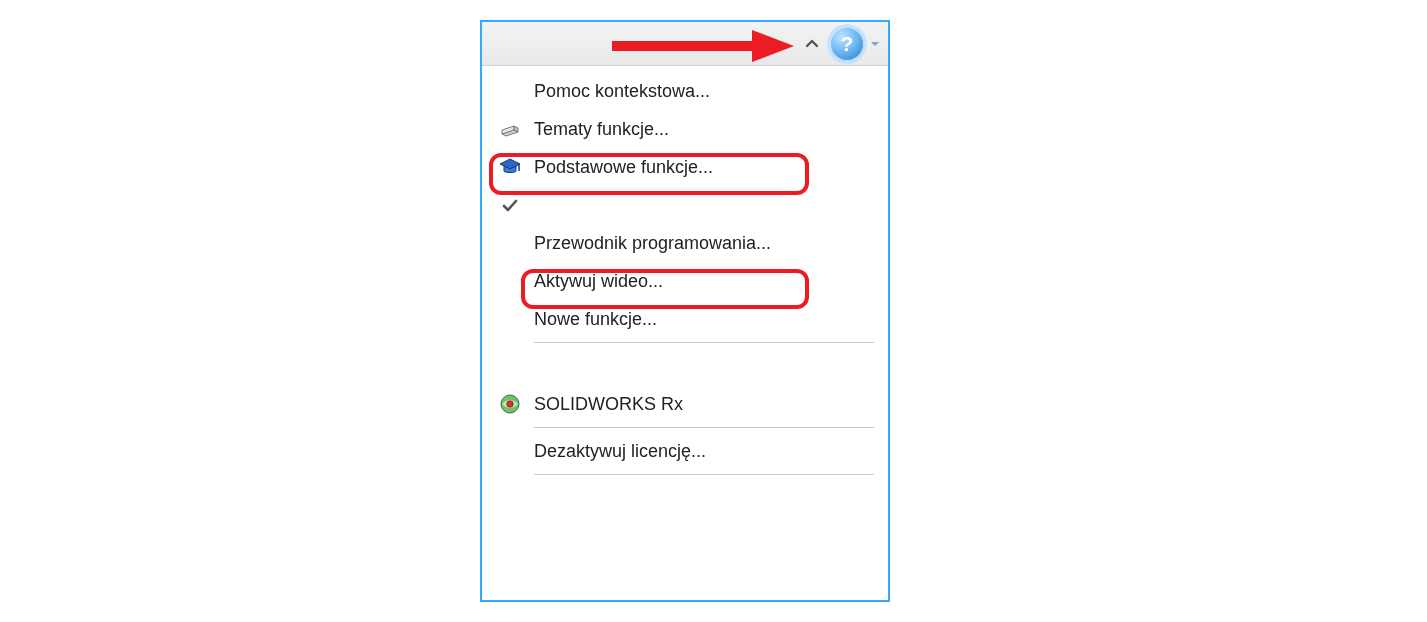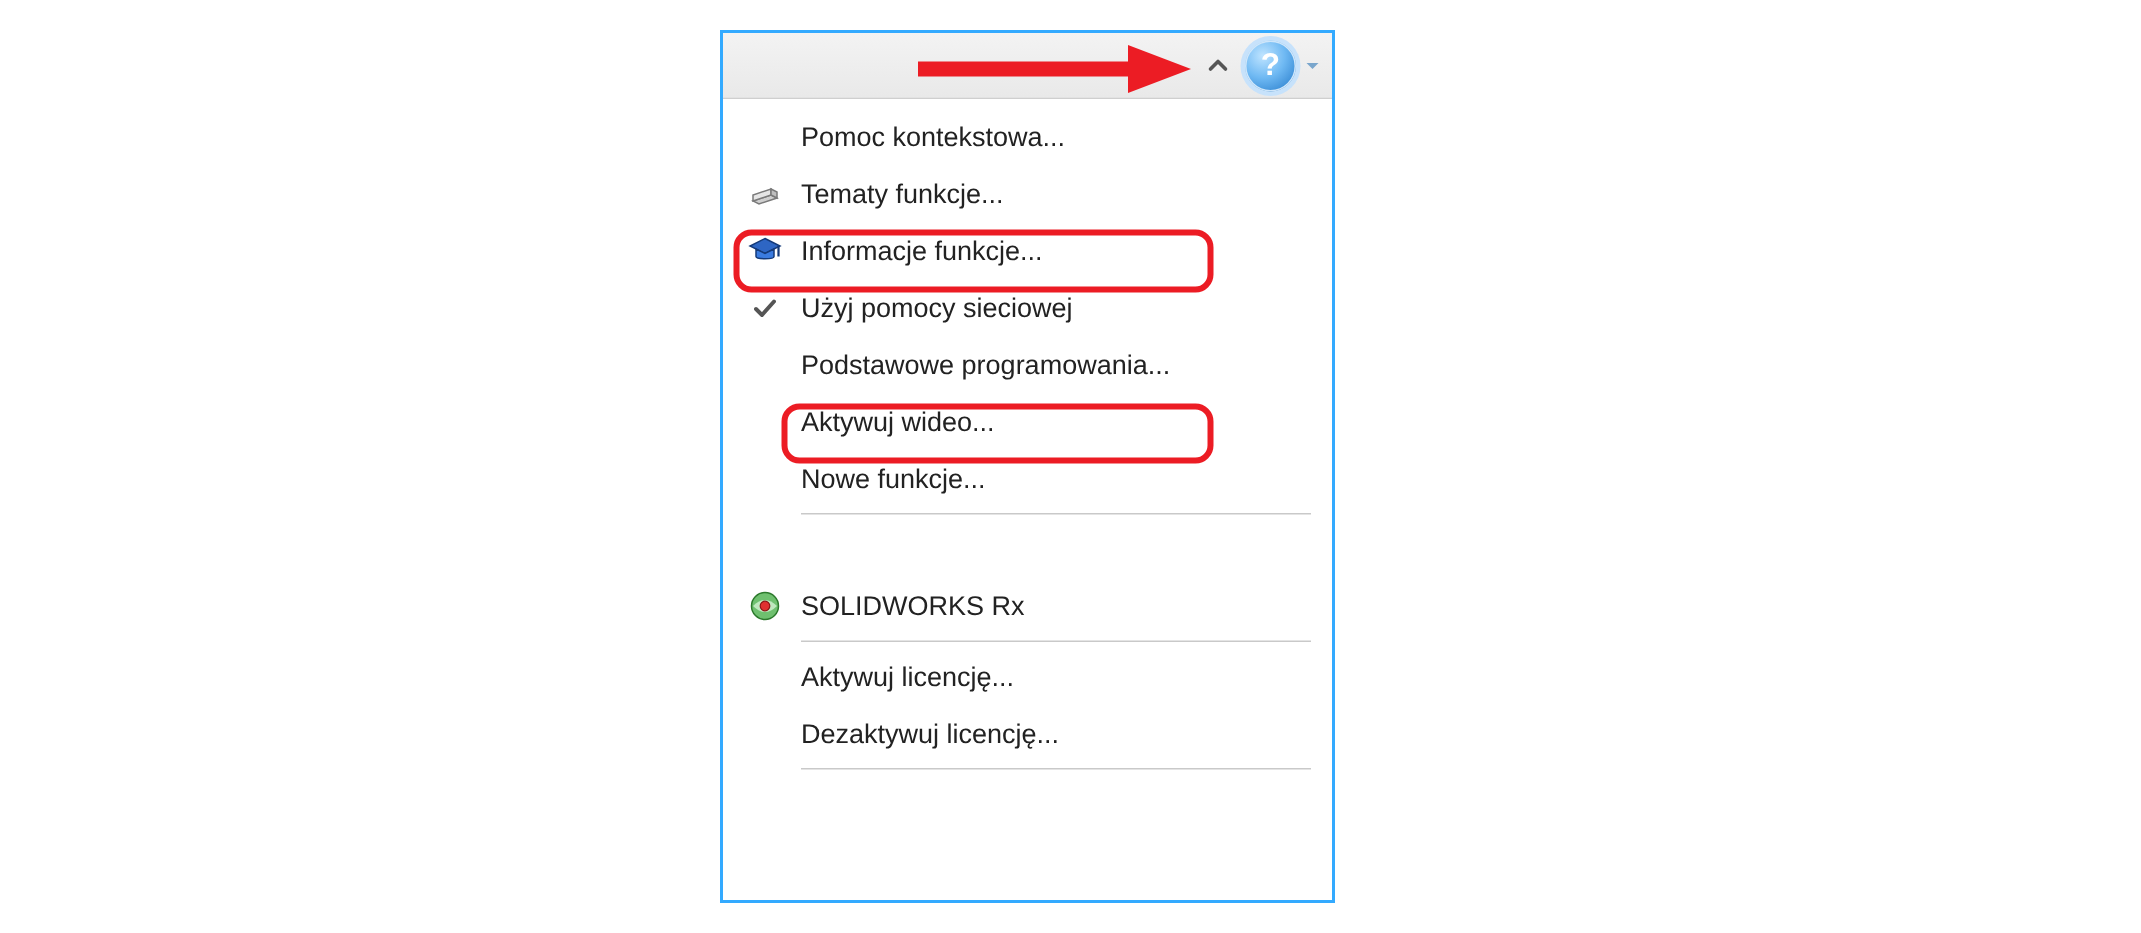--- a/index.html
+++ b/index.html
@@ -154,35 +154,34 @@
       </div>
 
       <div class="menu-item">
         <span class="icon-slot">
           <svg width="24" height="24" viewBox="0 0 24 24">
             <path d="M12 4 L22 9 L12 14 L2 9 Z" fill="#2e66c4" stroke="#143a7a" stroke-width="1"></path>
             <path d="M6 11 L6 16 C6 18 18 18 18 16 L18 11 L12 14 Z" fill="#3a7be0" stroke="#143a7a" stroke-width="1"></path>
             <line x1="21" y1="9" x2="21" y2="16" stroke="#143a7a" stroke-width="1.5"></line>
           </svg>
         </span>
-        <span class="label">Informacje funkcje...</span>
+        <span class="label">Podstawowe funkcje...</span>
       </div>
 
       <div class="menu-item">
         <span class="icon-slot">
           <svg width="20" height="20" viewBox="0 0 20 20">
             <path d="M4 11 L8 15 L16 6" fill="none" stroke="#555" stroke-width="2.6" stroke-linecap="round" stroke-linejoin="round"></path>
           </svg>
         </span>
-        <span class="label">Użyj pomocy sieciowej</span>
-      </div>
-
-      <div class="menu-item">
-        <span class="icon-slot"></span>
-        <span class="label">Podstawowe programowania...</span>
+      </div>
+
+      <div class="menu-item">
+        <span class="icon-slot"></span>
+        <span class="label">Przewodnik programowania...</span>
       </div>
 
       <div class="menu-item">
         <span class="icon-slot"></span>
         <span class="label">Aktywuj wideo...</span>
       </div>
 
       <div class="menu-item">
         <span class="icon-slot"></span>
         <span class="label">Nowe funkcje...</span>
@@ -200,24 +199,20 @@
             <circle cx="11" cy="11" r="9" fill="#6fc06f" stroke="#2d7a2d" stroke-width="1"></circle>
             <path d="M3 11 Q11 3 19 11 Q11 19 3 11 Z" fill="#bfe8bf"></path>
             <circle cx="11" cy="11" r="3.2" fill="#e03030" stroke="#8a1515" stroke-width="0.8"></circle>
           </svg>
         </span>
         <span class="label">SOLIDWORKS Rx</span>
       </div>
 
       <div class="separator"></div>
 
-      <div class="menu-item">
-        <span class="icon-slot"></span>
-        <span class="label">Aktywuj licencję...</span>
-      </div>
 
       <div class="menu-item">
         <span class="icon-slot"></span>
         <span class="label">Dezaktywuj licencję...</span>
       </div>
 
       <div class="separator"></div>
 
 
     </div>

